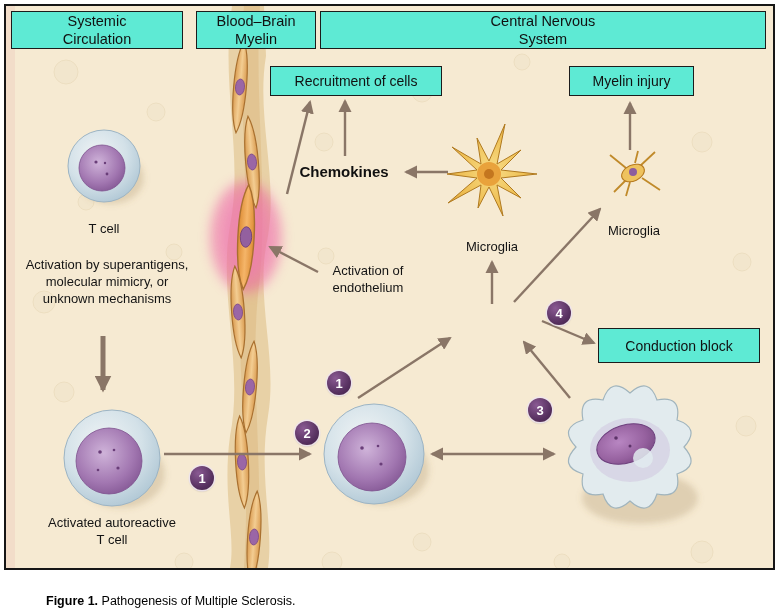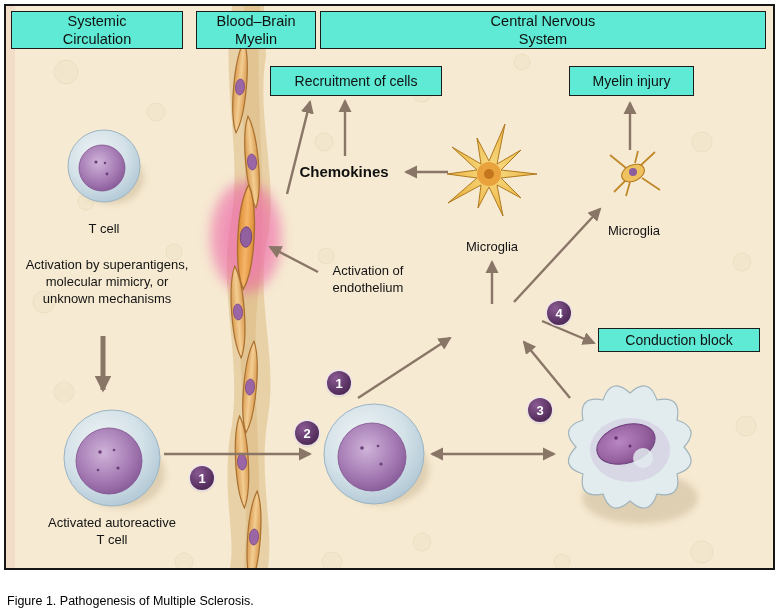--- a/index.html
+++ b/index.html
@@ -20,21 +20,21 @@
 
   #hdr-systemic { left: 5px; top: 5px; width: 172px; height: 38px; }
   #hdr-systemic span { width: 100px; }
   #hdr-bbb { left: 190px; top: 5px; width: 120px; height: 38px; }
   #hdr-bbb span { width: 110px; }
   #hdr-cns { left: 314px; top: 5px; width: 446px; height: 38px; }
   #hdr-cns span { width: 150px; }
 
   #box-recruitment { left: 264px; top: 60px; width: 172px; height: 30px; }
   #box-myelin { left: 563px; top: 60px; width: 125px; height: 30px; }
-  #box-conduction { left: 592px; top: 322px; width: 162px; height: 24px; }
+  #box-conduction { left: 592px; top: 322px; width: 162px; height: 35px; }
 
   .lbl { position: absolute; font-size: 13px; line-height: 1.32; color: #141414;
     text-align: center; z-index: 2; }
   .mediator { font-weight: 700; font-size: 15px; color: #101010; }
 
   #lbl-chemokines { left: 278px; top: 156px; width: 120px; }
   #lbl-cytokines { left: 440px; top: 304px; width: 100px; }
   #lbl-tcell { left: 48px; top: 214px; width: 100px; }
   #lbl-astrocyte { left: 436px; top: 232px; width: 100px; }
   #lbl-microglia { left: 578px; top: 216px; width: 100px; }
@@ -49,21 +49,21 @@
     color: #fff; font-size: 13px; font-weight: 700; display: flex; align-items: center;
     justify-content: center; z-index: 3;
     box-shadow: 0 0 0 1.5px rgba(238,228,240,0.9), 0 1px 2px rgba(0,0,0,0.35); }
   #badge-1a { left: 184px; top: 460px; }
   #badge-2  { left: 289px; top: 415px; }
   #badge-1b { left: 321px; top: 365px; }
   #badge-3  { left: 522px; top: 392px; }
   #badge-4  { left: 541px; top: 295px; }
 
   .caption { position: absolute; left: 7px; top: 594px; font-size: 12.5px; color: #000; z-index: 2; }
-  .caption .cap-label { font-weight: 400; }
+  .caption .cap-label { font-weight: 700; margin-left: 39px; }
 </style>
 </head>
 <body>
 
 <div class="figure">
 
   <svg class="art" viewBox="0 0 767 562">
     <defs>
       <marker id="ah" viewBox="0 0 10 10" refX="8.5" refY="5" markerWidth="5.5" markerHeight="5.5" orient="auto-start-reverse">
         <path d="M0,0 L10,5 L0,10 z" fill="#8a7667"></path>

